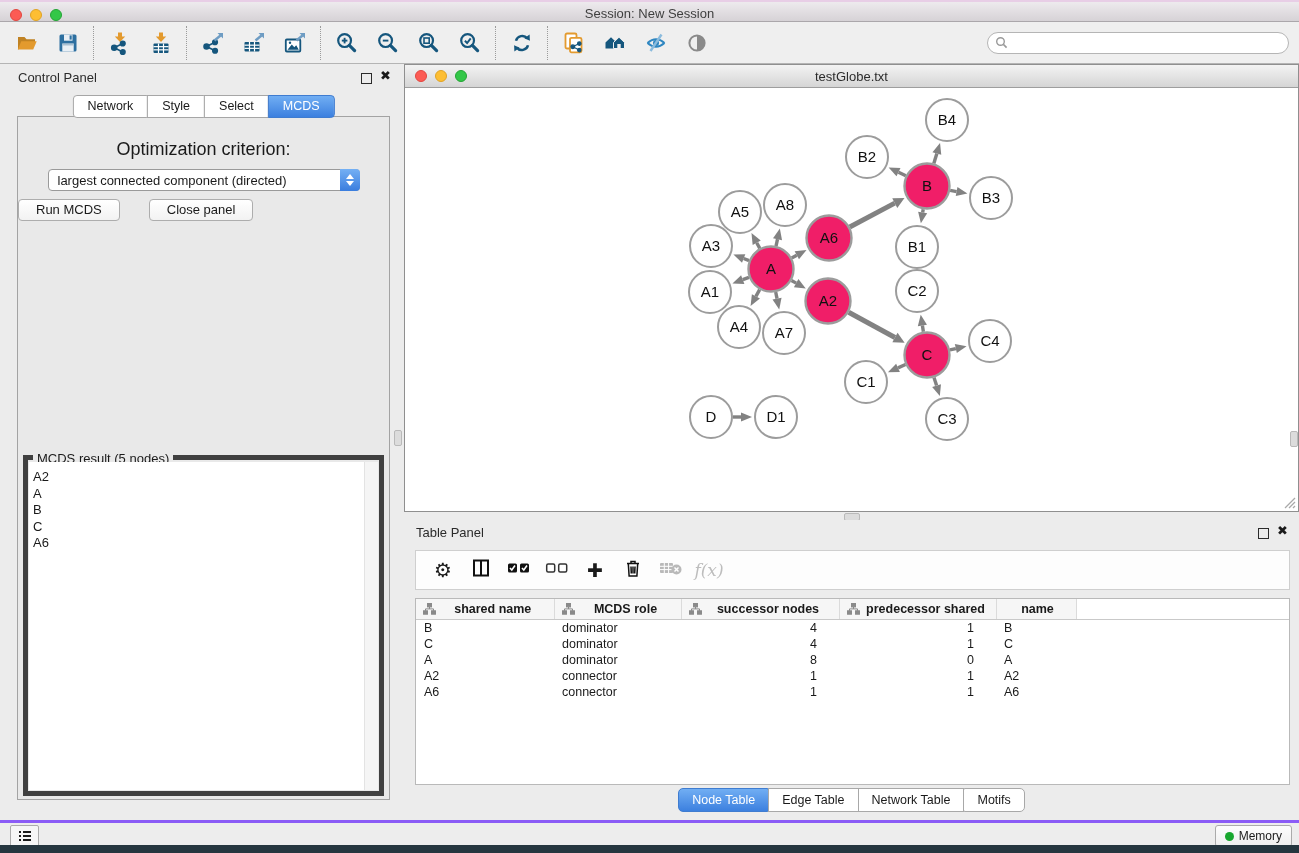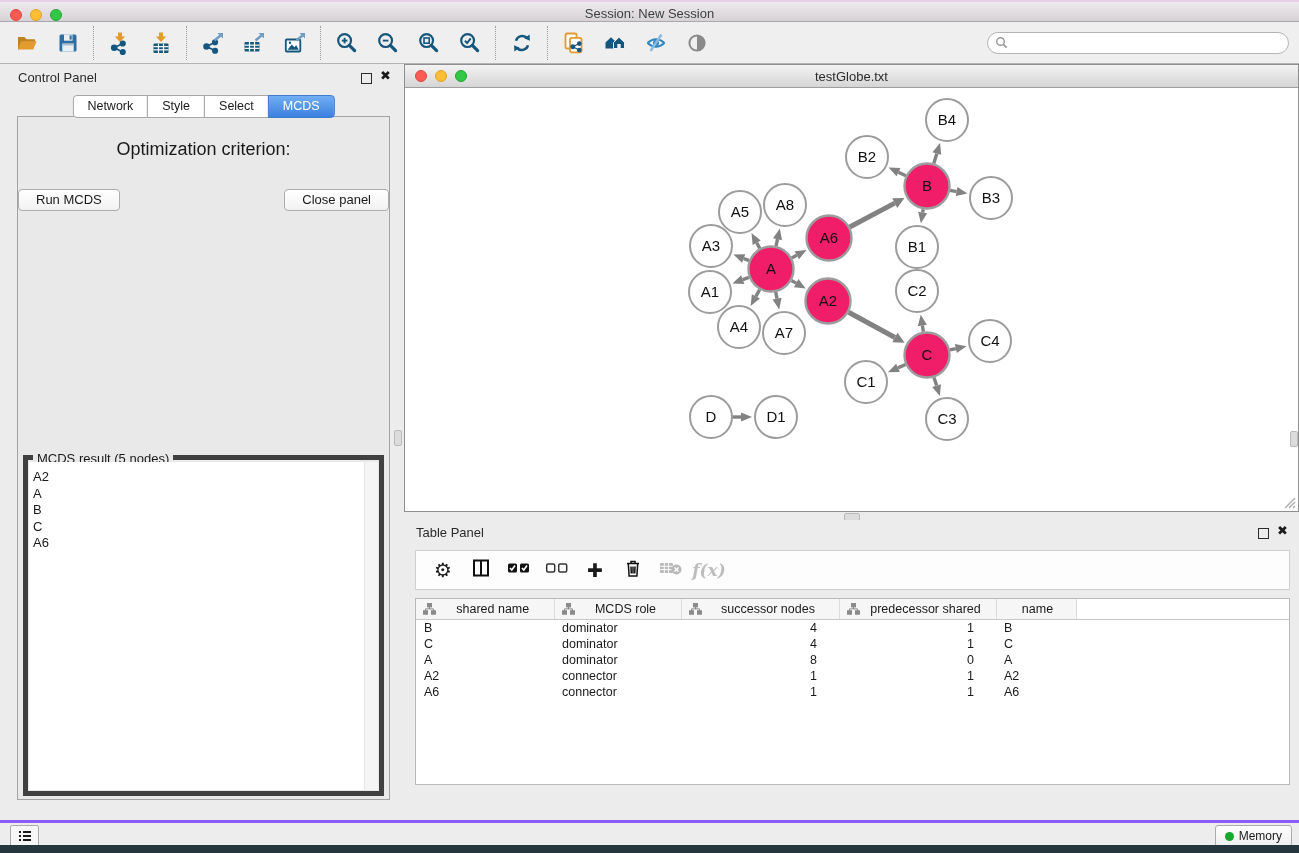--- a/index.html
+++ b/index.html
@@ -41,21 +41,21 @@
   .tab.selected{background:linear-gradient(#71AEF3,#3C80DF);color:#fff;border-color:#3F7CD0;}
   .cp-box{position:absolute;left:9px;right:9px;top:52px;bottom:20px;border:1px solid #A3A3A3;background:#E9E9E9;}
   .opt-label{margin-top:22px;text-align:center;font-size:18px;color:#1A1A1A;}
   .select{position:relative;margin:9px auto 0 auto;width:312px;height:22px;background:#fff;
           border:1px solid #9A9A9A;border-radius:4px;box-sizing:border-box;font-size:13px;color:#1A1A1A;
           display:flex;align-items:center;padding-left:9px;}
   .select .stepper{position:absolute;right:-1px;top:-1px;width:20px;height:22px;border-radius:0 4px 4px 0;
           background:linear-gradient(#74B0F4,#3A7DDE);display:flex;flex-direction:column;align-items:center;justify-content:center;gap:2px;}
   .chev-up{width:0;height:0;border-left:4px solid transparent;border-right:4px solid transparent;border-bottom:5px solid #fff;}
   .chev-dn{width:0;height:0;border-left:4px solid transparent;border-right:4px solid transparent;border-top:5px solid #fff;}
-  .btn-row{display:flex;justify-content:space-between;gap:29px;margin-top:29px;}
+  .btn-row{display:flex;justify-content:flex-start;gap:29px;margin-top:8px;}
   .push-btn{height:22px;line-height:20px;padding:0 17px;font-size:13px;color:#1A1A1A;
             background:linear-gradient(#FFFFFF,#F2F2F2);border:1px solid #ADADAD;border-radius:4px;}
   .result-group{position:absolute;left:5px;right:5px;top:338px;bottom:3px;border:5px solid #404040;background:#E9E9E9;}
   .result-legend{position:absolute;top:-9px;left:5px;background:#E9E9E9;padding:0 4px;font-size:13px;color:#1A1A1A;}
   .result-list{position:absolute;left:1px;right:14px;top:2px;bottom:1px;background:#fff;
                font-size:13px;color:#1A1A1A;padding-top:7px;overflow:hidden;}
   .result-list .item{line-height:16.5px;padding-left:4px;}
   .result-scroll{position:absolute;right:1px;top:2px;bottom:1px;width:13px;background:#F5F5F5;border-left:1px solid #E3E3E3;}
 
   
@@ -71,29 +71,29 @@
   .nw-titlebar .title{position:absolute;left:0;right:0;text-align:center;font-size:13px;color:#2B2B2B;}
   .nw-canvas{position:absolute;left:0;top:22px;right:0;bottom:0;text-align:center;}
   .resize-grip{position:absolute;right:2px;bottom:2px;}
 
   
   .table-panel{position:absolute;left:404px;top:520px;width:895px;height:300px;background:#ECECEC;}
   .tp-header{position:absolute;left:12px;top:5px;font-size:13px;color:#2B2B2B;}
   .tp-toolbar{position:absolute;left:11px;right:9px;top:30px;height:40px;background:#FDFDFD;
               border:1px solid #CFCFCF;box-sizing:border-box;display:flex;align-items:center;padding-left:8px;}
   .tpt-btn{width:38px;height:34px;display:flex;align-items:center;justify-content:center;color:#1A1A1A;}
-  .tpt-btn.disabled{color:#BDBDBD;font-weight:bold;}
+  .tpt-btn.disabled{color:#BDBDBD;}
   .glyph-gear{font-size:20px;}
   .glyph-plus{font-size:19px;font-weight:bold;}
   .glyph-fx{font-family:"DejaVu Serif",serif;font-style:italic;font-size:17px;color:#BDBDBD;}
   .tp-table{position:absolute;left:11px;right:9px;top:78px;height:187px;background:#fff;
             border:1px solid #B9B9B9;box-sizing:border-box;overflow:hidden;}
   table.grid{border-collapse:collapse;width:875px;table-layout:fixed;font-size:12.5px;color:#1A1A1A;}
   table.grid th{height:20px;background:#F6F6F6;border-bottom:1px solid #C9C9C9;border-right:1px solid #DBDBDB;
-            font-weight:normal;font-size:12.5px;padding:0;}
+            font-weight:bold;font-size:12.5px;padding:0;}
   table.grid th .hwrap{display:flex;align-items:center;padding:0 4px 0 7px;}
   table.grid th .hlabel{flex:1;text-align:center;}
   table.grid th.filler{border-right:none;background:#fff;border-bottom:1px solid #C9C9C9;}
   table.grid td{height:16px;padding:0 8px;white-space:nowrap;overflow:hidden;}
   td.num{text-align:right;padding-right:22px !important;}
   .tp-tabs{position:absolute;bottom:8px;left:0;right:0;display:flex;justify-content:center;}
   .btab{height:22px;line-height:22px;padding:0 13px;font-size:12.5px;background:#FFFFFF;color:#1A1A1A;
         border:1px solid #A8A8A8;margin-left:-1px;}
   .btab.first{border-radius:5px 2px 2px 5px;margin-left:0;}
   .btab.last{border-radius:2px 5px 5px 2px;}
@@ -301,20 +301,27 @@
   <span class="win-float" style="right:27px;"></span>
   <span class="win-close" style="right:8px;">✖</span>
   <div class="cp-tabs" id="cp-tabs">
       <div class="tab first">Network</div>
       <div class="tab">Style</div>
       <div class="tab">Select</div>
       <div class="tab last selected">MCDS</div>
     </div>
   <div class="cp-box">
     <div class="opt-label">Optimization criterion:</div>
+    <div class="select">
+      <span>largest connected component (directed)</span>
+      <span class="stepper">
+        <span class="chev-up"></span>
+          <span class="chev-dn"></span>
+      </span>
+    </div>
     <div class="btn-row">
       <button class="push-btn">Run MCDS</button>
       <button class="push-btn">Close panel</button>
     </div>
     <div class="result-group">
       <div class="result-legend">MCDS result (5 nodes)</div>
       <div class="result-list" id="result-list">
           <div class="item">A2</div>
           <div class="item">A</div>
           <div class="item">B</div>
@@ -693,20 +700,26 @@
             <td>A6</td>
             <td>connector</td>
             <td class="num">1</td>
             <td class="num">1</td>
             <td>A6</td>
             <td></td>
           </tr>
         </tbody>
     </table>
   </div>
+  <div class="tp-tabs" id="tp-tabs">
+      <div class="btab first selected">Node Table</div>
+      <div class="btab">Edge Table</div>
+      <div class="btab">Network Table</div>
+      <div class="btab last">Motifs</div>
+    </div>
 </div>
 
 <div class="statusbar">
   <div class="list-btn">
     <svg width="16" height="14">
       <g fill="#1A1A1A">
         <rect x="2" y="2" width="2" height="2"></rect>
           <rect x="6" y="2" width="8" height="2"></rect>
         <rect x="2" y="6" width="2" height="2"></rect>
           <rect x="6" y="6" width="8" height="2"></rect>

